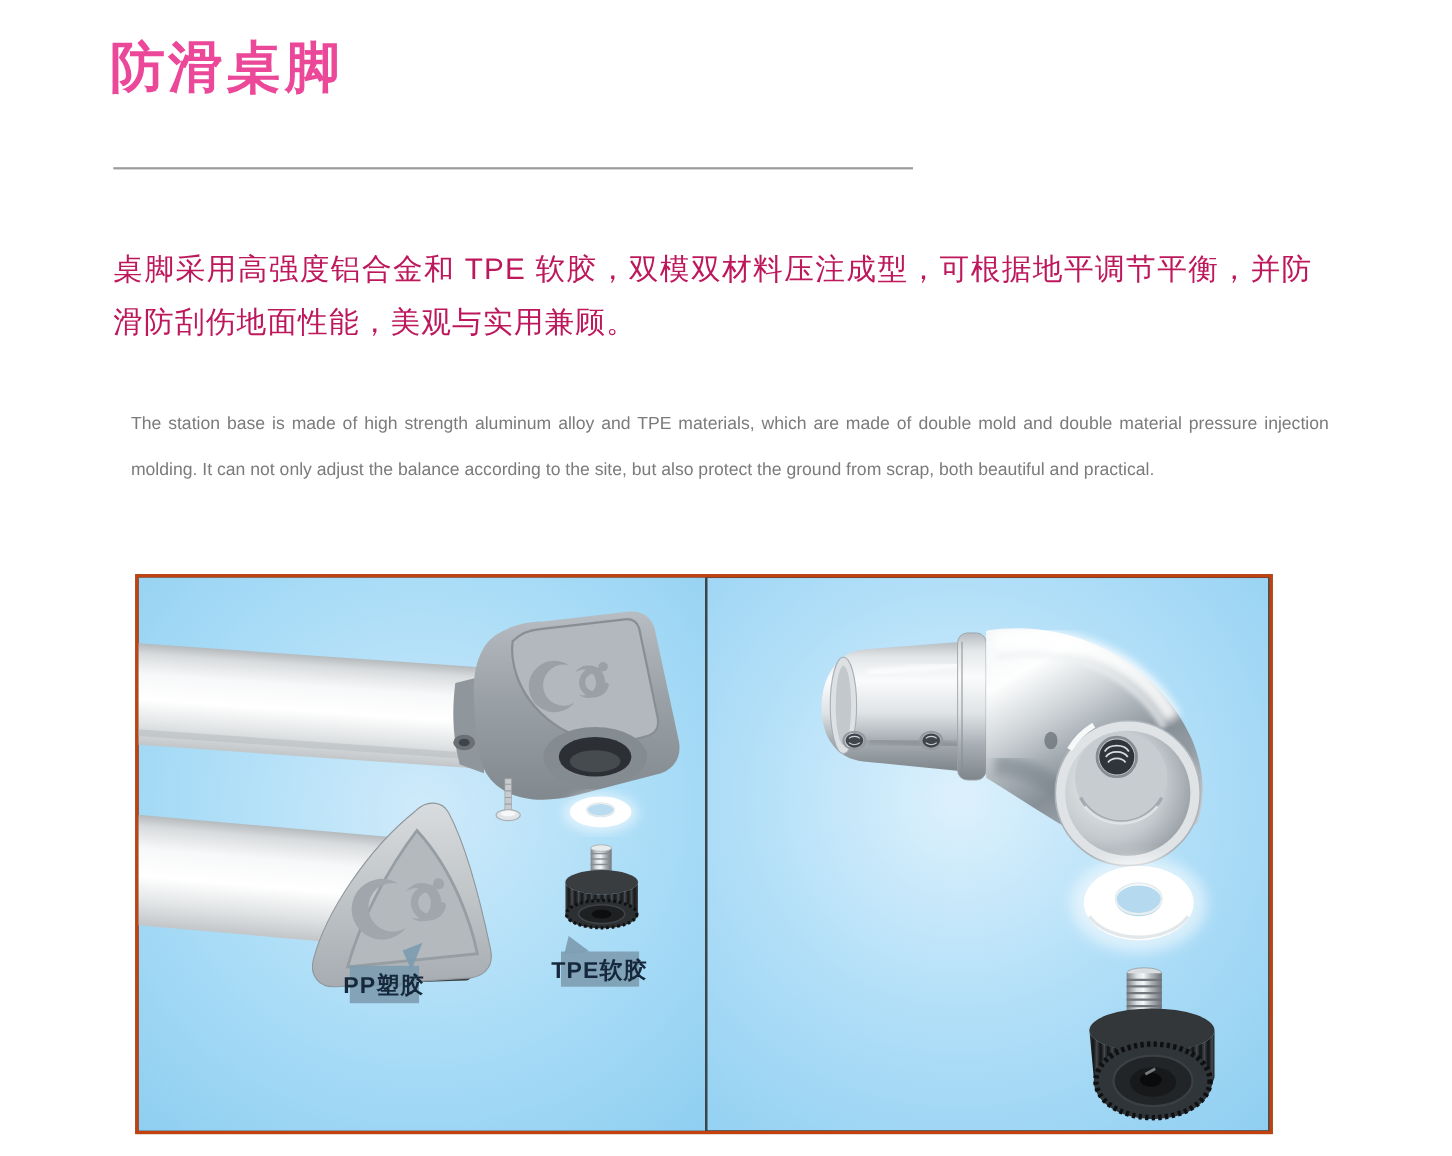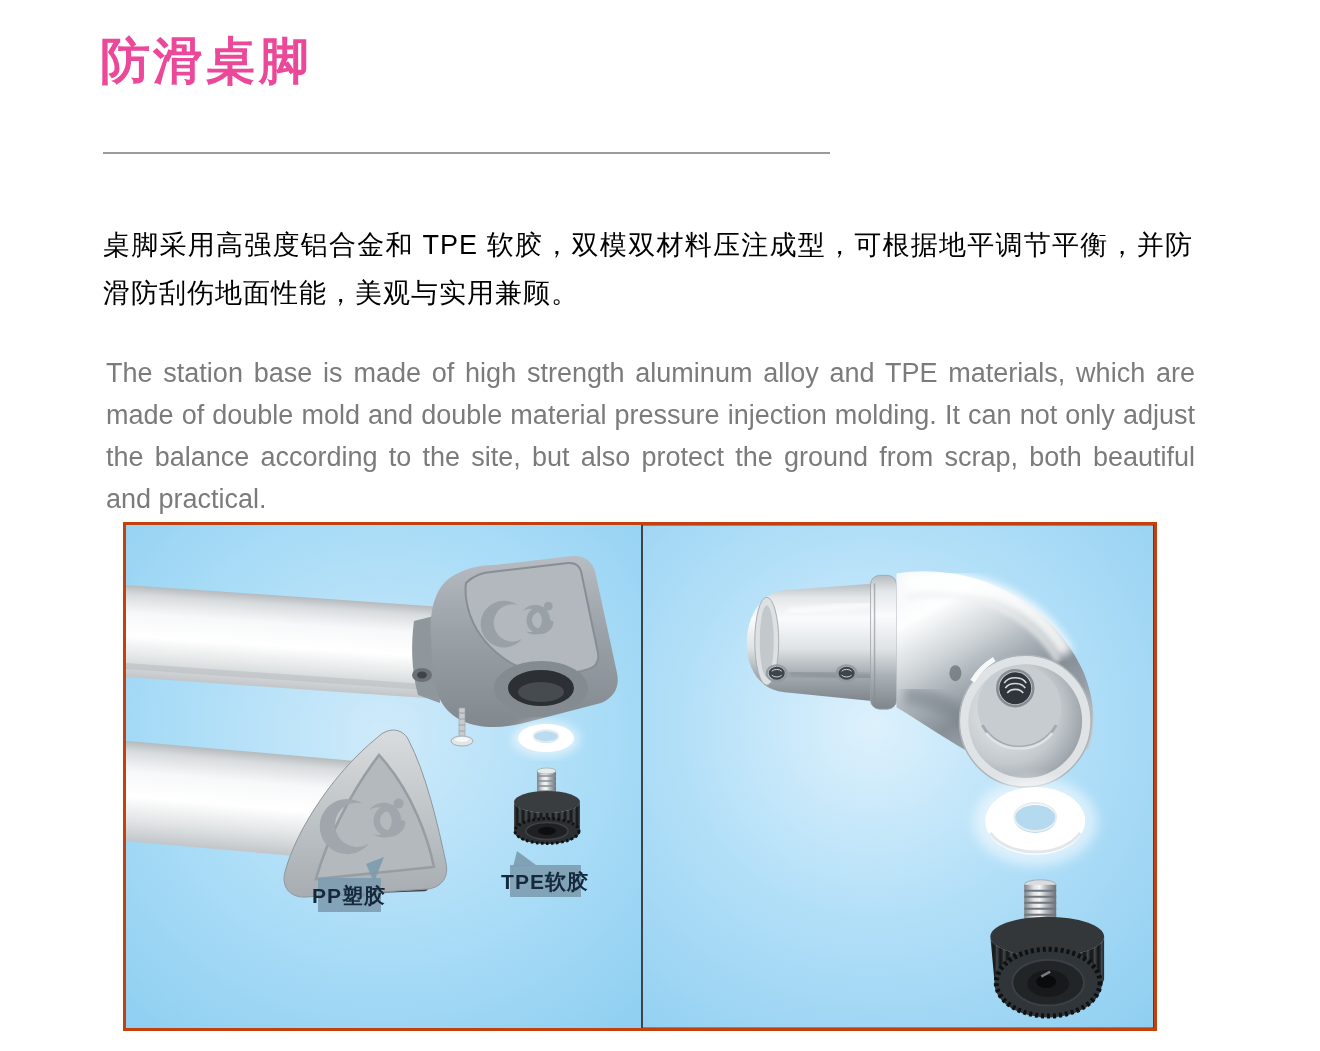--- a/index.html
+++ b/index.html
@@ -2,22 +2,22 @@
 <html><head>
 <meta charset="utf-8">
 <style>
   html,body{margin:0;padding:0;background:#ffffff;}
   body{font-family:"Liberation Sans","DejaVu Sans",sans-serif;}
   .page{position:relative;width:1320px;height:1051px;background:#ffffff;overflow:hidden;}
   .title{position:absolute;left:100px;top:30px;margin:0;font-size:50px;font-weight:700;
          color:#ec4899;letter-spacing:3px;line-height:1.25;}
   .rule{position:absolute;left:103px;top:152px;width:727px;height:2px;background:#9b9b9b;}
   .desc-cn{position:absolute;left:103px;top:221px;width:1090px;margin:0;font-size:27px;
-           color:#000000;line-height:48px;text-align:justify;letter-spacing:1px;}
-  .desc-en{position:absolute;left:103px;top:349px;width:1089px;margin:3px;font-size:27px;
+           color:#be185d;line-height:48px;text-align:justify;letter-spacing:1px;}
+  .desc-en{position:absolute;left:103px;top:349px;width:1089px;margin:16px;font-size:16px;
            color:#7b7b7b;line-height:42px;text-align:justify;}
   .figure{position:absolute;left:123px;top:522px;width:1028px;height:503px;
           border:3px solid #c2410c;background:#3a454c;display:flex;}
   .figure svg{display:block;height:503px;}
   .panel-divider{width:2px;height:503px;background:#3a454c;flex:0 0 2px;}
   .label-text{font-size:21px;font-weight:700;fill:#16293c;letter-spacing:1px;}
 </style>
 </head>
 <body>
 

